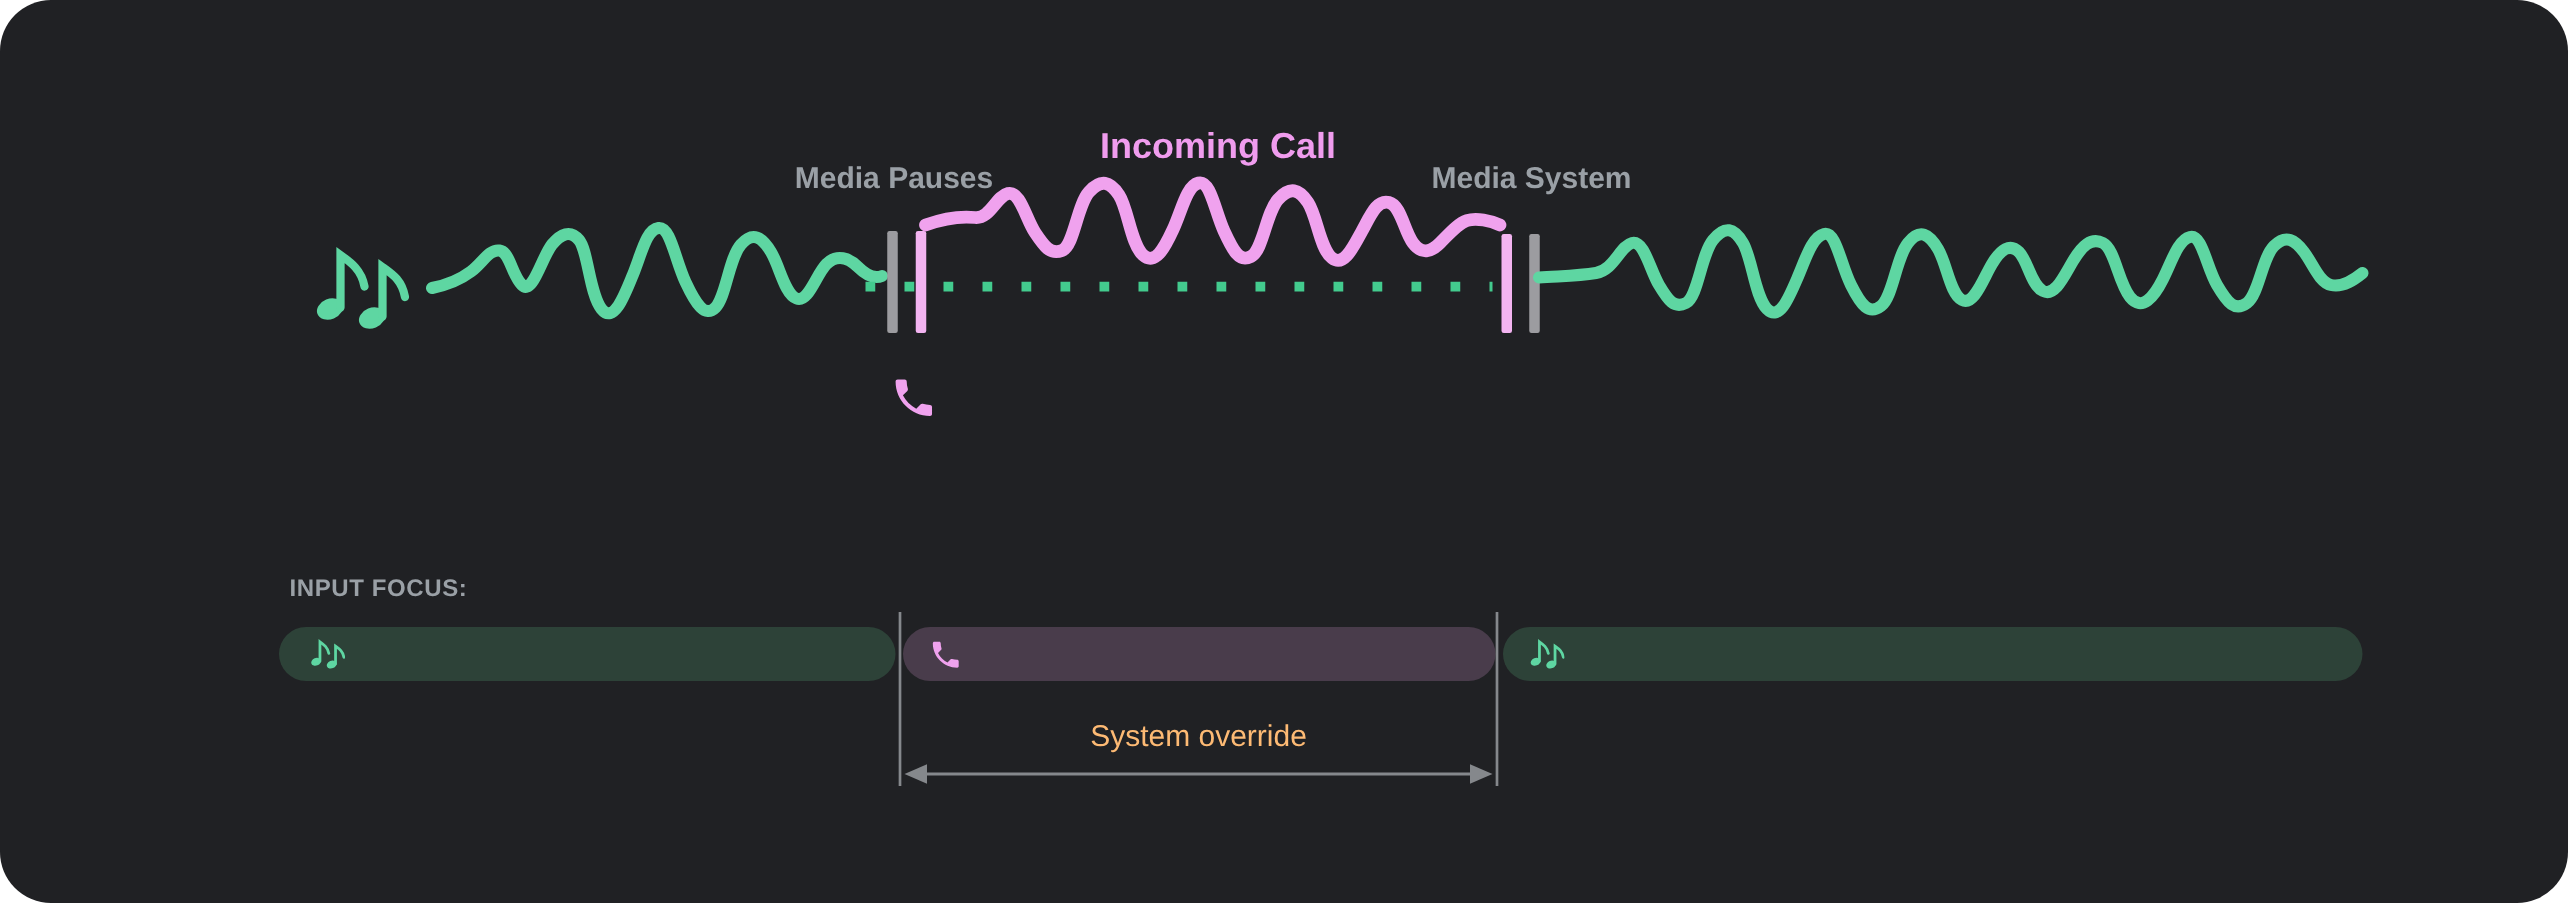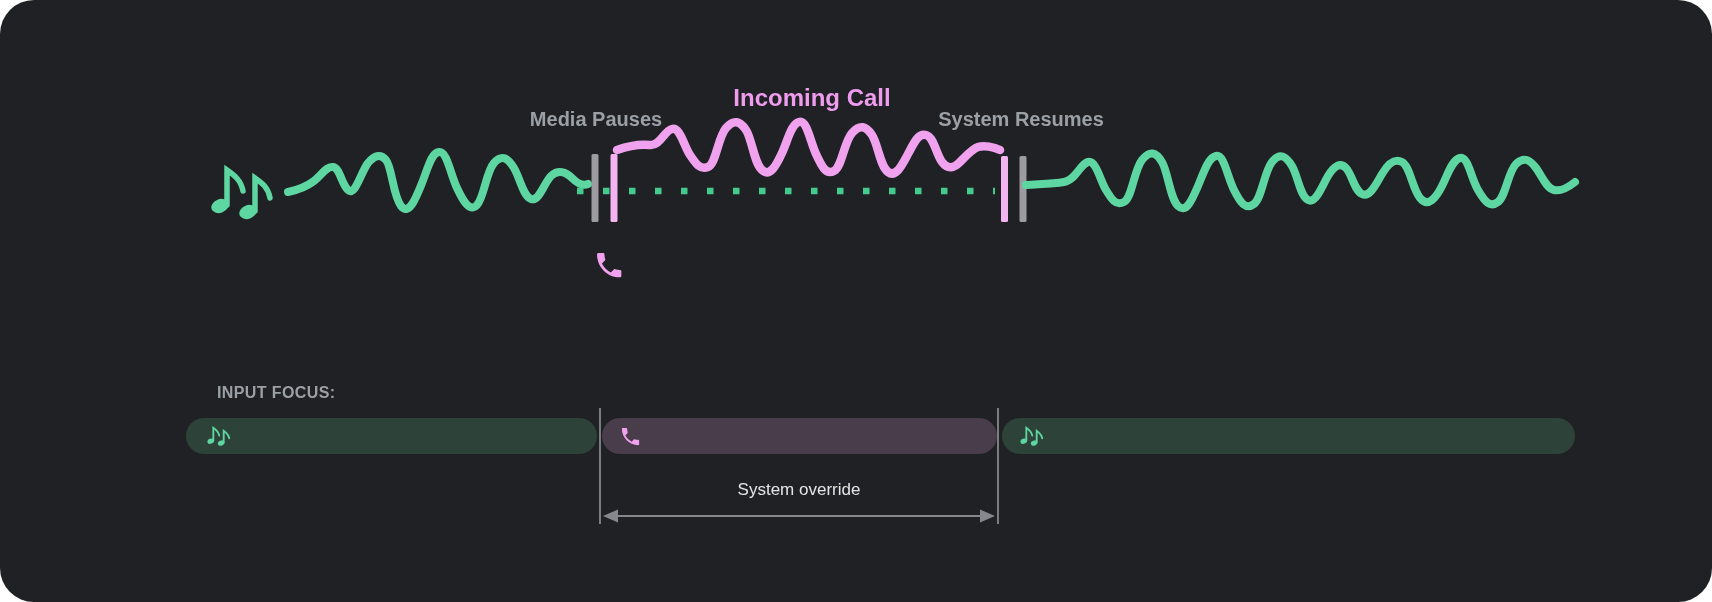--- a/index.html
+++ b/index.html
@@ -5,36 +5,36 @@
   html,body{margin:0;padding:0;background:#ffffff;overflow:hidden;}
   .canvas{
     position:relative;width:1712px;height:602px;background:#202124;
     border-radius:34px;overflow:hidden;
     font-family:"Liberation Sans",sans-serif;
   }
   .abs{position:absolute;}
   .wave-label{color:#9aa0a6;font-size:20px;font-weight:700;white-space:nowrap;transform:translateX(-50%);text-align:right;}
   .incoming-label{color:#f09cee;font-size:24px;font-weight:700;white-space:nowrap;transform:translateX(-50%);}
   .input-focus-label{color:#9aa0a6;font-size:16px;font-weight:700;letter-spacing:.4px;white-space:nowrap;}
-  .override-label{color:#e5e5e5;font-size:17px;font-weight:400;white-space:nowrap;transform:translateX(-50%);}
+  .override-label{color:#fdba74;font-size:20px;font-weight:400;white-space:nowrap;transform:translateX(-50%);}
   .pill{position:absolute;top:418px;height:36px;border-radius:18px;display:flex;align-items:center;box-sizing:border-box;}
   .pill-green{background:#2d4238;}
   .pill-purple{background:#493c4b;}
   .overlay-svg{position:absolute;left:0;top:0;pointer-events:none;}
 </style>
 </head>
 <body>
 
 <div class="canvas">
 
   <div class="abs wave-label" style="left:596px;top:108px;">Media Pauses</div>
   <div class="abs incoming-label" style="left:812px;top:84px;">Incoming Call</div>
-  <div class="abs wave-label" style="left:1021px;top:108px;">System Resumes</div>
+  <div class="abs wave-label" style="left:1021px;top:108px;">Media System</div>
 
-  <div class="abs input-focus-label" style="left:193px;top:384px;margin-left:24px;">INPUT FOCUS:</div>
+  <div class="abs input-focus-label" style="left:193px;top:384px;">INPUT FOCUS:</div>
   <div class="abs override-label" style="left:799px;top:480px;">System override</div>
 
   <div class="pill pill-green" style="left:186px;width:411px;padding-left:21px;">
     <svg width="23" height="20" viewBox="0 0 62 52">
       <ellipse cx="10" cy="40" rx="9" ry="6.8" transform="rotate(-22 10 40)" fill="#5ed6a2"></ellipse>
       <path d="M17,39 L17,4 C24,9 31,14 33,25" fill="none" stroke-width="5" stroke-linecap="round" stroke="#5ed6a2"></path>
       <ellipse cx="38" cy="45" rx="9" ry="6.8" transform="rotate(-22 38 45)" fill="#5ed6a2"></ellipse>
       <path d="M45,44 L45,12 C52,17 58,21 60,32" fill="none" stroke-width="5" stroke-linecap="round" stroke="#5ed6a2"></path>
     </svg>
   </div>

